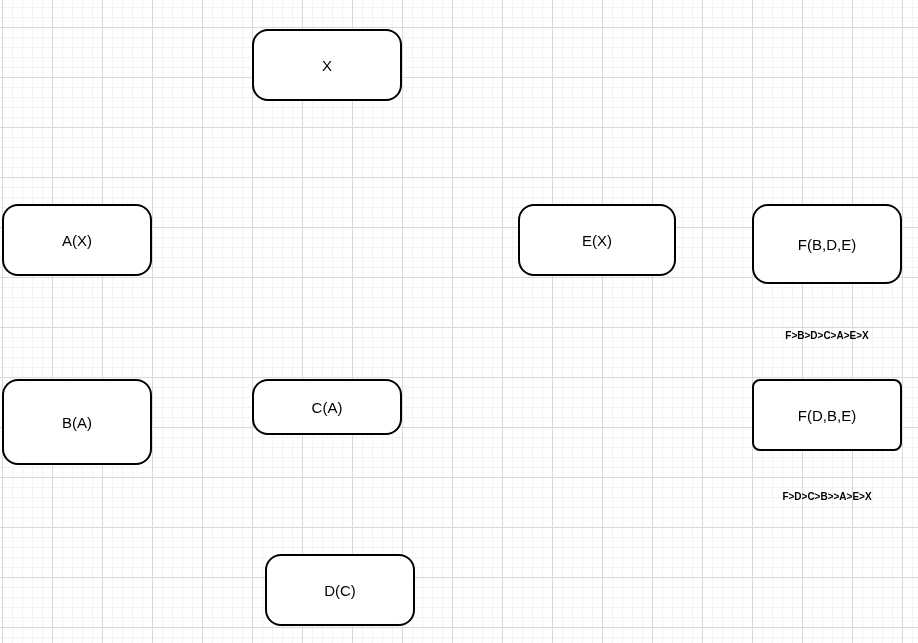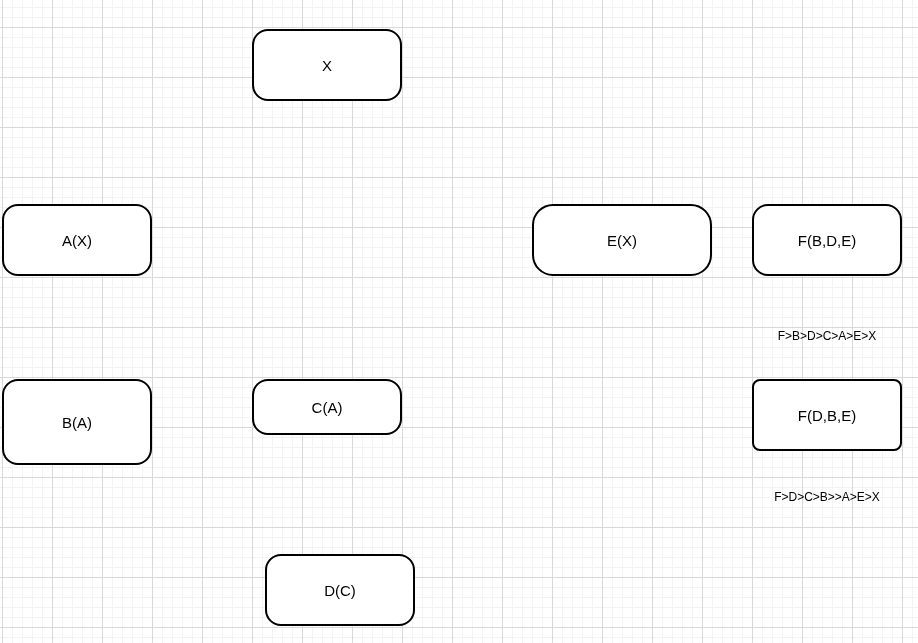--- a/index.html
+++ b/index.html
@@ -31,44 +31,45 @@
     font-size: 15px;
     line-height: 1;
     cursor: default;
   }
   .node-label {
     white-space: nowrap;
   }
   .annotation {
     position: absolute;
     transform: translate(-50%, -50%);
-    font-size: 12px;
+    font-size: 10px;
     line-height: 1;
     white-space: nowrap;
     cursor: default;
+    font-weight: bold;
   }
 </style>
 </head>
 <body>
 
 <div class="canvas">
 
   <div class="node" style="left: 252px; top: 29px; width: 150px; height: 72px;">
     <span class="node-label">X</span>
   </div>
 
   <div class="node" style="left: 2px; top: 204px; width: 150px; height: 72px; text-align: center;">
     <span class="node-label">A(X)</span>
   </div>
 
-  <div class="node" style="left: 532px; top: 204px; width: 180px; height: 72px; border-radius: 21px;">
+  <div class="node" style="left: 518px; top: 204px; width: 158px; height: 72px;">
     <span class="node-label">E(X)</span>
   </div>
 
-  <div class="node" style="left: 752px; top: 204px; width: 150px; height: 72px;">
+  <div class="node" style="left: 752px; top: 204px; width: 150px; height: 80px;">
     <span class="node-label">F(B,D,E)</span>
   </div>
 
   <div class="node" style="left: 2px; top: 379px; width: 150px; height: 86px;">
     <span class="node-label">B(A)</span>
   </div>
 
   <div class="node" style="left: 252px; top: 379px; width: 150px; height: 56px;">
     <span class="node-label">C(A)</span>
   </div>

